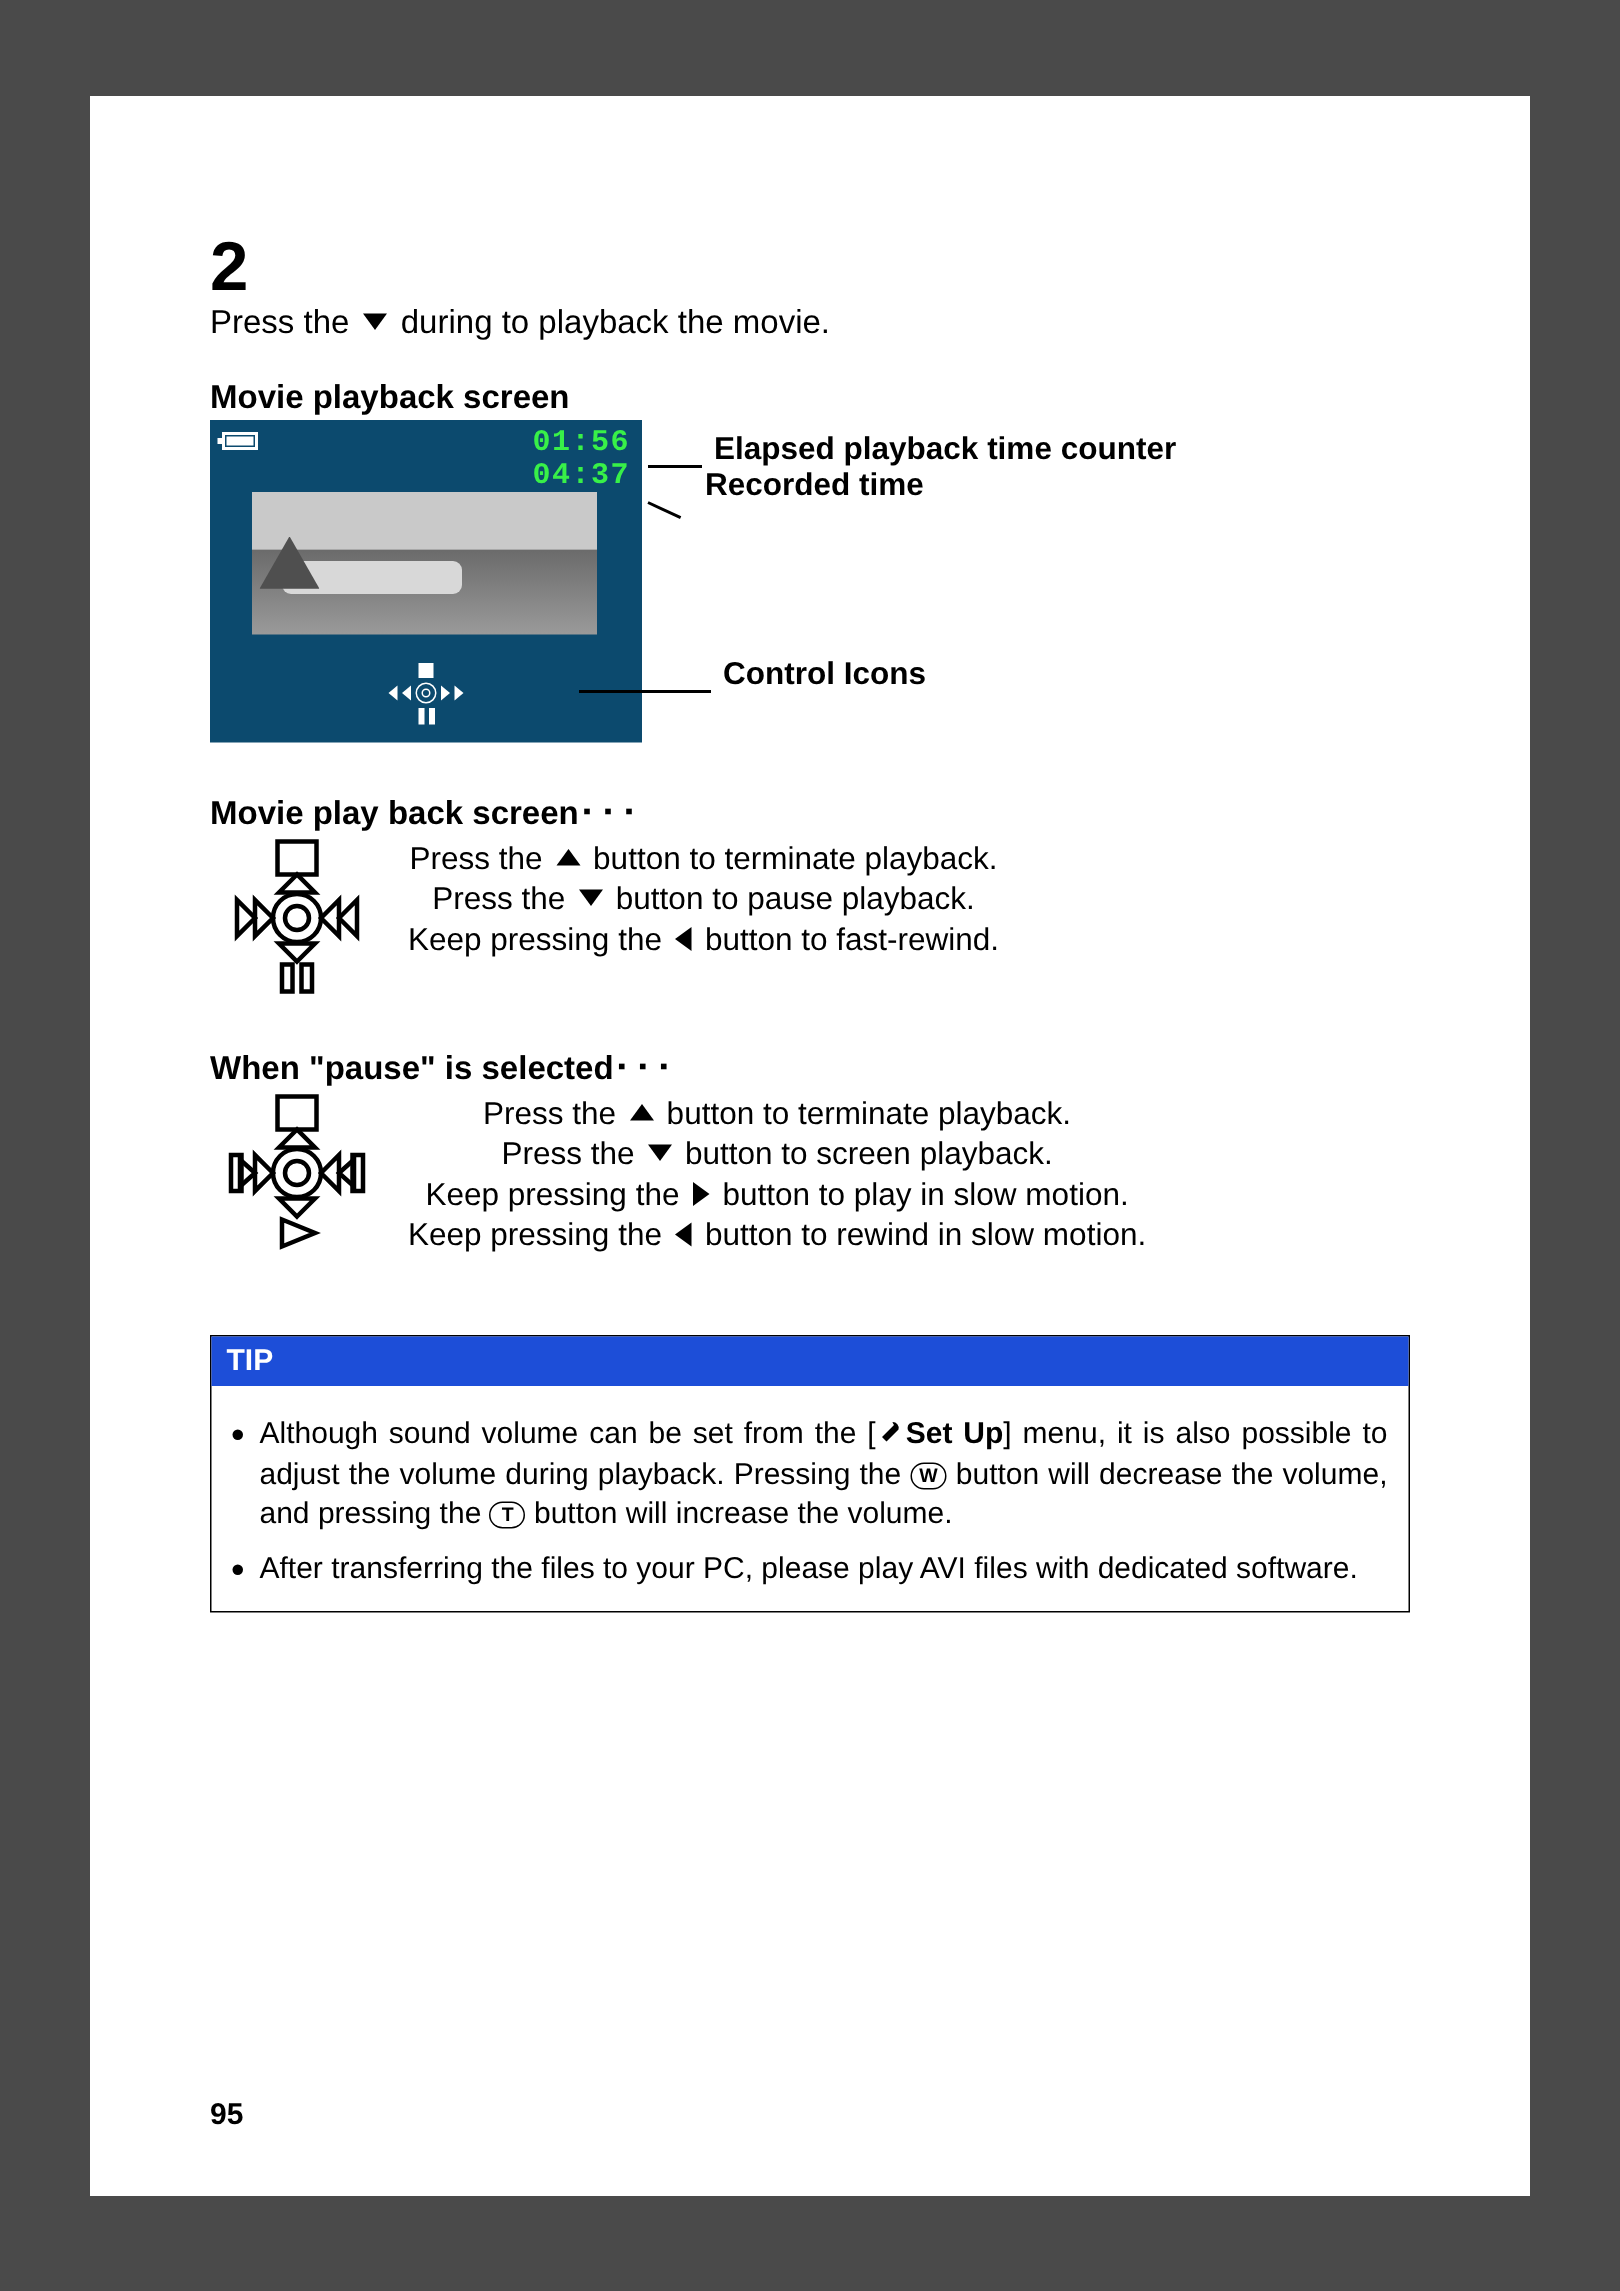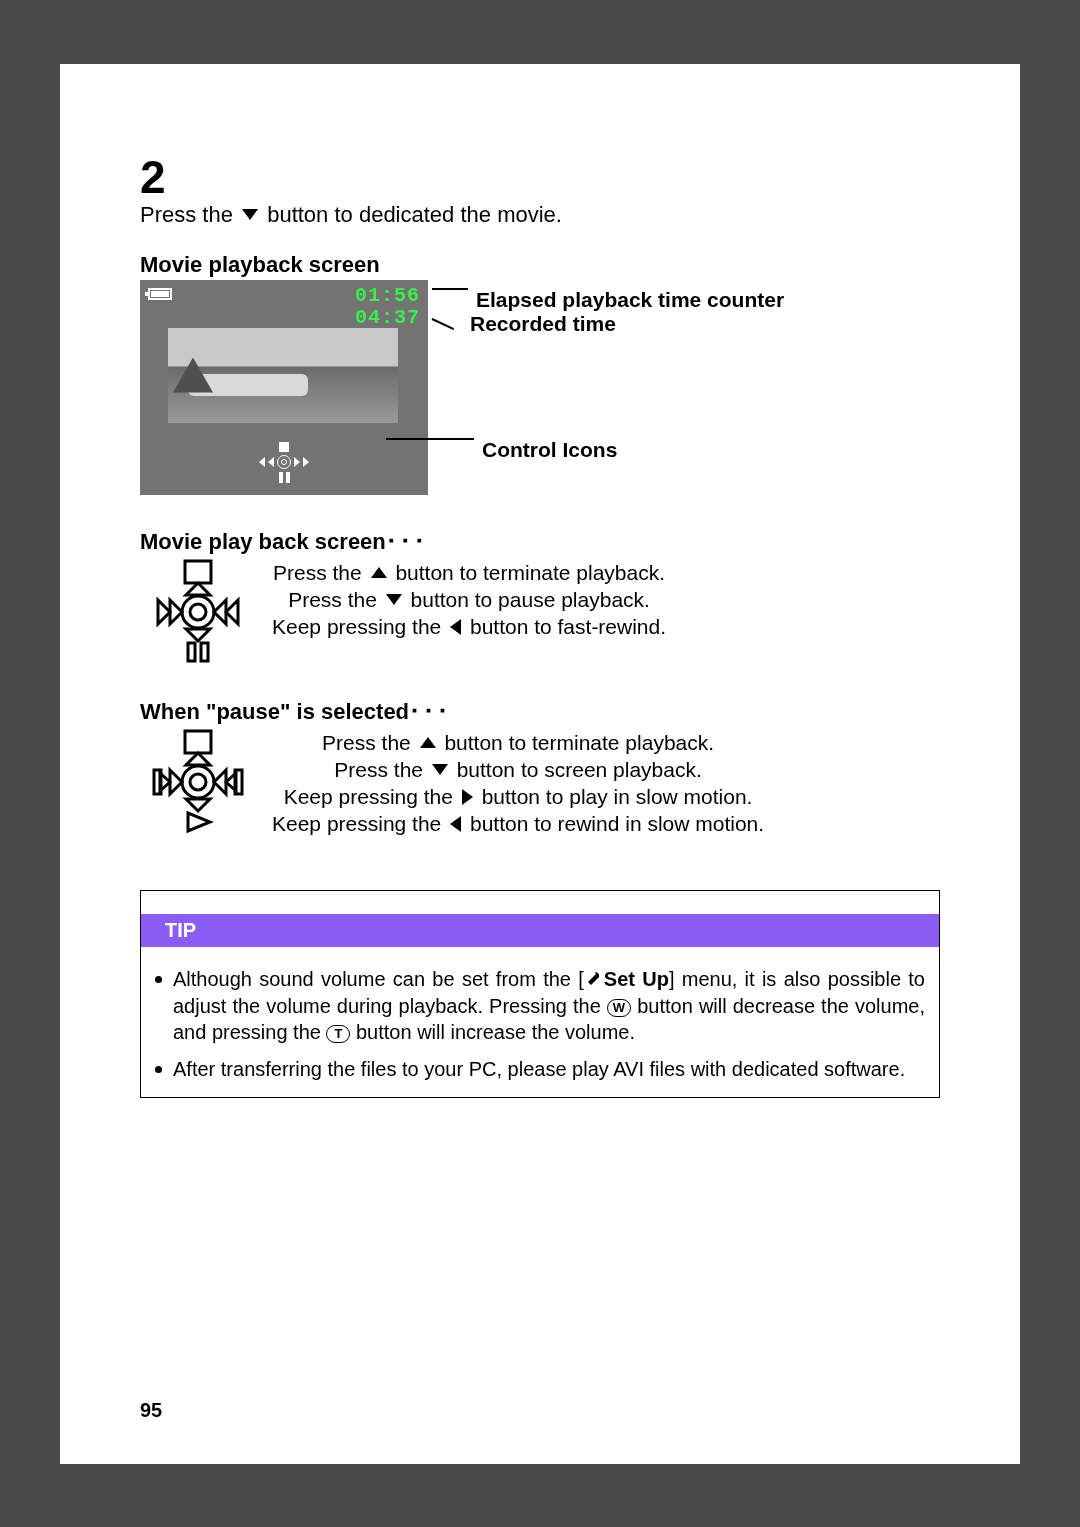--- a/index.html
+++ b/index.html
@@ -33,21 +33,21 @@
   .screen-heading {
     font-size: 22px;
     font-weight: bold;
     margin-top: 24px;
     margin-bottom: 2px;
   }
   .screen-row { display: flex; }
   .lcd {
     width: 288px;
     height: 215px;
-    background: #737373;
+    background: #0c4a6e;
     position: relative;
     flex: 0 0 288px;
   }
   .lcd-battery {
     position: absolute; top: 8px; left: 8px;
     width: 24px; height: 12px;
     border: 2px solid #fff;
   }
   .lcd-battery::before {
     content: ""; position: absolute; left: -5px; top: 2px;
@@ -77,21 +77,21 @@
   .lcd-mid { display:flex; align-items:center; gap:3px; }
   .lcd-pause { display:flex; gap:3px; margin-top:3px; }
   .lcd-pause span { width:4px; height:11px; background:#fff; }
   .lcd-sun { width:14px; height:14px; border:1px solid #fff; border-radius:50%; position:relative; }
   .lcd-sun::before { content:""; position:absolute; inset:3px; border:1px solid #fff; border-radius:50%; }
   .wtri { width:0; height:0; border-top:5px solid transparent; border-bottom:5px solid transparent; }
   .wtri.r { border-left:6px solid #fff; }
   .wtri.l { border-right:6px solid #fff; }
 
   .callouts { margin-left: 14px; position: relative; flex:1; }
-  .callout { position:absolute; display:flex; align-items:flex-start; }
+  .callout { position:absolute; display:flex; align-items:flex-end; }
   .callout .line { height:2px; background:#000; }
   .callout .lab { font-weight:bold; font-size:21px; margin-left:8px; white-space:nowrap; }
   .c-elapsed .line { width:36px; }
   .c-recorded .line { width:48px; }
   .c-controls .line { width:88px; }
   .c-elapsed { top:8px; left:-10px; }
   .c-recorded { top:32px; left:-10px; }
   .c-controls { top:158px; left:-56px; }
 
   .sub-heading { font-size:22px; font-weight:bold; margin-top:34px; }
@@ -103,40 +103,40 @@
   }
   .dpad svg { width:100%; height:100%; }
   .guide-lines p { font-size:21px; line-height:1.3;text-align:center; }
   .tri { display:inline-block; width:0; height:0; vertical-align:middle; margin:0 3px 3px 3px; }
   .tri.down { border-left:8px solid transparent; border-right:8px solid transparent; border-top:11px solid #000; }
   .tri.up   { border-left:8px solid transparent; border-right:8px solid transparent; border-bottom:11px solid #000; }
   .tri.right{ border-top:8px solid transparent; border-bottom:8px solid transparent; border-left:11px solid #000; }
   .tri.left { border-top:8px solid transparent; border-bottom:8px solid transparent; border-right:11px solid #000; }
 
   .tip-box { border:1.5px solid #000; margin-top:52px; }
-  .tip-head { background:#8b5cf6; color:#fff; font-weight:bold; font-size:20px; padding:5px 24px;margin-top:23px; }
+  .tip-head { background:#1d4ed8; color:#fff; font-weight:bold; font-size:20px; padding:5px 10px; }
   .tip-body { padding:20px 14px 14px 14px; }
   .tip-body li { list-style:none; font-size:20px; line-height:1.28; text-align:justify; position:relative; padding-left:18px; margin-bottom:12px; }
   .tip-body li .dot { position:absolute; left:0; top:9px; width:7px; height:7px; background:#000; border-radius:50%; }
   .wrench { display:inline-block; vertical-align:-2px; margin-right:2px; }
   .tip-body li:last-child { margin-bottom:0; }
   .keycap { display:inline-block; min-width:24px; height:18px; border:1.5px solid #000; border-radius:10px; font-size:13px; line-height:15px; text-align:center; vertical-align:1px; padding:0 5px; font-weight:bold; }
 
   .pagenum { position:absolute; bottom:42px; left:80px; font-size:20px; font-weight:bold; }
 </style>
 </head>
 <body>
 
 <div class="page">
 
   <div class="step-num">2</div>
   <p class="step-line">
     <span>Press the </span>
     <span class="tri down"></span>
-    <span> button to dedicated the movie.</span>
+    <span> during to playback the movie.</span>
   </p>
 
   <div class="screen-heading">Movie playback screen</div>
 
   <div class="screen-row">
     <div class="lcd">
       <div class="lcd-battery">
           <div class="fill"></div>
         </div>
       <div class="lcd-time1">01:56</div>

